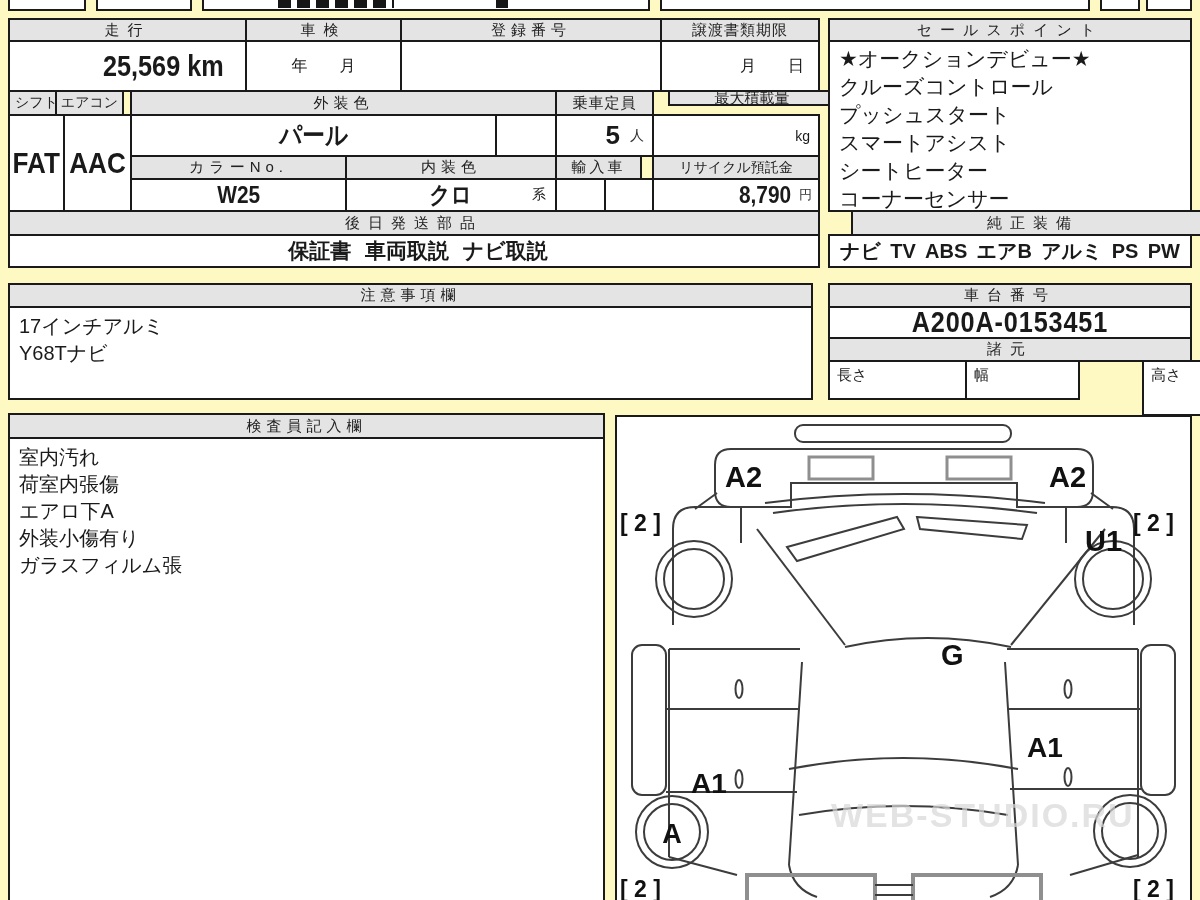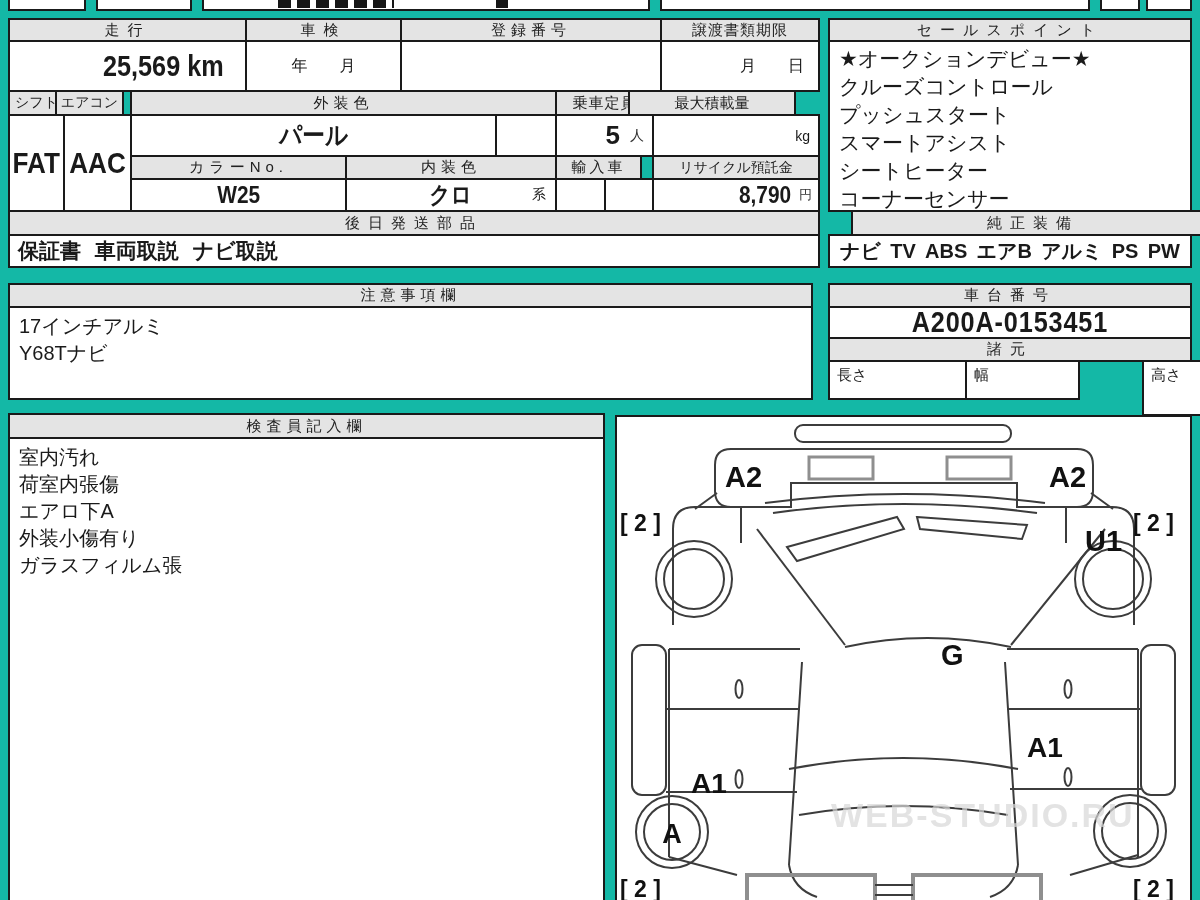--- a/index.html
+++ b/index.html
@@ -1,23 +1,23 @@
 <!DOCTYPE html>
 <html><head>
 <meta charset="utf-8">
 <style>
   html,body{margin:0;padding:0;}
   #sheet{
     position:relative;width:1200px;height:900px;overflow:hidden;
-    background:#14b8a6;color:#1a1a1a;
+    background:#fef9c3;color:#1a1a1a;
     font-family:"Liberation Sans","DejaVu Sans",sans-serif;
   }
   .cell{position:absolute;box-sizing:border-box;border:2px solid #1a1a1a;background:#fff;}
   .hdr{background:#e4e4e4;display:flex;align-items:center;justify-content:center;font-size:15px;color:#222;}
-  .val{display:flex;align-items:center;}
+  .val{display:flex;align-items:center;justify-content:center;}
   .center{justify-content:center;}
   .right{justify-content:flex-end;}
   .b{font-weight:bold;}
   .cn{display:inline-block;transform:scaleX(.87);transform-origin:center;white-space:nowrap;}
   .ls1{letter-spacing:1px}.ls3{letter-spacing:3px}.ls5{letter-spacing:5px}.ls8{letter-spacing:8px}
   .f30{font-size:30px}.f29{font-size:29px}.f26{font-size:26px}.f24{font-size:24px}
   .f21{font-size:21px}.f20{font-size:20px}.f16{font-size:16px}.f14{font-size:14px}.f13{font-size:13px}
   .unit{color:#333;margin-left:4px;}
   .lines{display:block;padding:5px 9px;}
   .lines div{font-weight:normal;font-size:20px;line-height:27px;white-space:nowrap;}
@@ -70,21 +70,21 @@
     </div>
   <div class="cell hdr" style="left:55px;top:90px;width:69px;height:26px;font-size:14px">
       <span>エアコン</span>
     </div>
   <div class="cell hdr ls5" style="left:130px;top:90px;width:427px;height:26px">
       <span>外装色</span>
     </div>
   <div class="cell hdr ls1" style="left:555px;top:90px;width:99px;height:26px">
       <span>乗車定員</span>
     </div>
-  <div class="cell hdr" style="left:628px;top:90px;width:168px;height:26px">
+  <div class="cell hdr" style="left:668px;top:90px;width:168px;height:16px">
       <span>最大積載量</span>
     </div>
 
   <div class="cell val center" style="left:8px;top:114px;width:57px;height:98px">
       <span class="b f30 cn">FAT</span>
     </div>
   <div class="cell val center" style="left:63px;top:114px;width:69px;height:98px">
       <span class="b f30 cn">AAC</span>
     </div>
 

